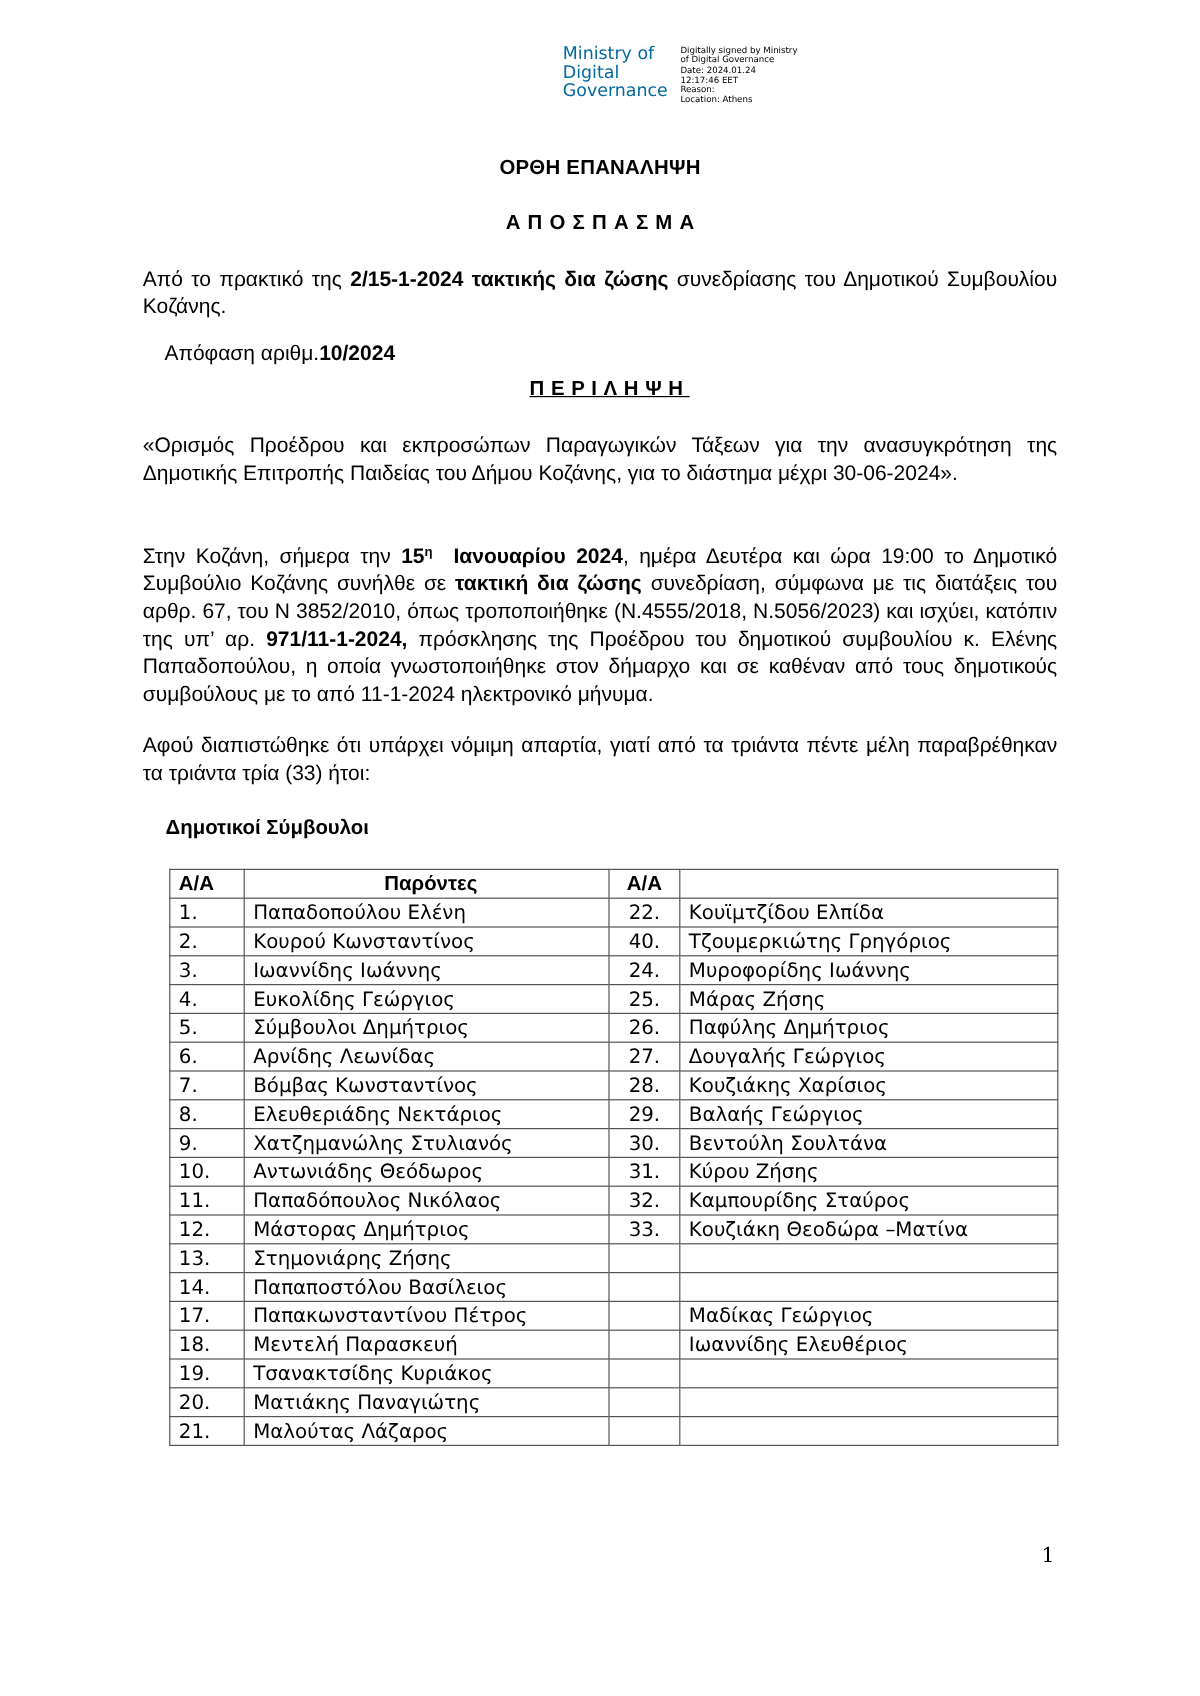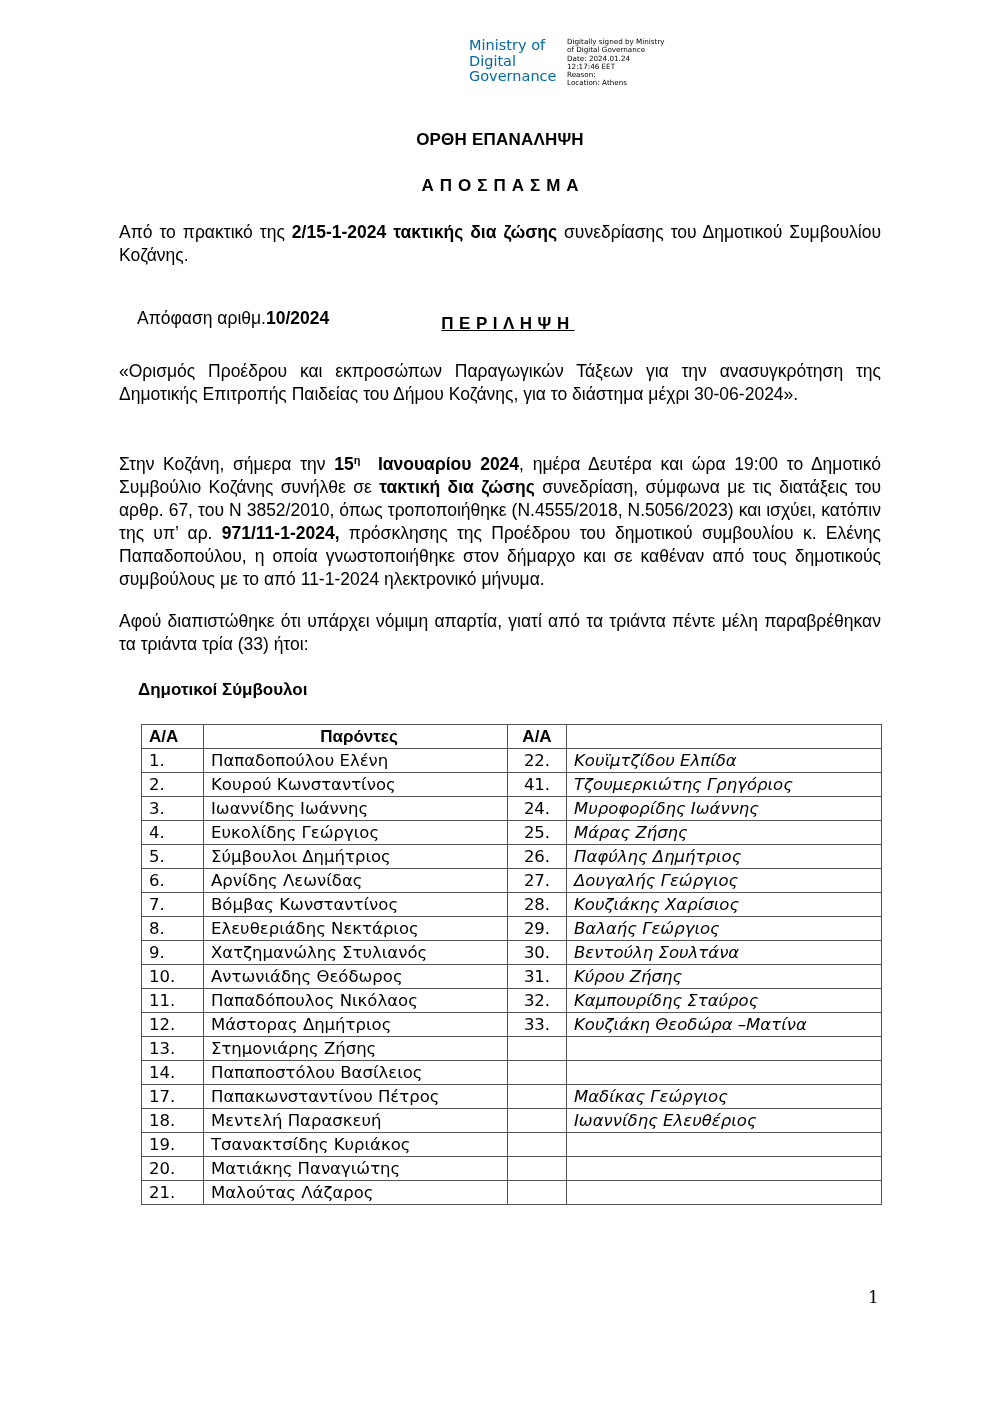--- a/index.html
+++ b/index.html
@@ -6,34 +6,34 @@
   body { width: 1000px; height: 1413px; position: relative; overflow: hidden;
          font-family: "Liberation Sans", sans-serif; color: #000; }
   .abs { position: absolute; }
   .sig-org { left: 469px; top: 38px; font-family: "DejaVu Sans", sans-serif; font-size: 14.5px; line-height: 15.5px; color: #0369a1; }
   .sig-meta { left: 567px; top: 38px; font-family: "DejaVu Sans", sans-serif; font-size: 7.2px; line-height: 8.3px; color: #000; }
   .center { left: 0; width: 1000px; text-align: center; }
   .title1 { top: 130px; font-weight: bold; font-size: 17px; letter-spacing: 0.2px; }
   .title2 { top: 176px; font-weight: bold; font-size: 17px; letter-spacing: 6px; padding-left: 6px; box-sizing: border-box; }
   .para { left: 119px; width: 762px; font-size: 17.5px; line-height: 23px; text-align: justify; }
   .p1 { top: 221px; }
-  .decision { left: 137px; top: 308px; font-size: 17.5px; }
+  .decision { left: 137px; top: 284px; font-size: 17.5px; }
   .summary-title { top: 314px; font-weight: bold; font-size: 17px; letter-spacing: 5.5px; text-decoration: underline; padding-left: 16px; box-sizing: border-box; }
   .p2 { top: 360px; }
   .p3 { top: 449px; }
   .p4 { top: 610px; }
   .justline { text-align-last: justify; }
   .section-title { left: 138px; top: 680px; font-weight: bold; font-size: 17px; }
   table.members { position: absolute; left: 141px; top: 724px; width: 741px;
     border-collapse: collapse; font-family: "DejaVu Sans", sans-serif; font-size: 16.5px; }
   table.members td { border: 1px solid #555; padding: 0 0 0 7px; height: 23px; line-height: 23px; vertical-align: top; white-space: nowrap; }
   table.members td.c1 { width: 54px; }
   table.members td.c2 { width: 296px; }
   table.members td.c3 { width: 58px; text-align: center; padding: 0; }
-  table.members td.c4 { width: auto; font-style: italic; }
+  table.members td.c4 { width: auto; }
   table.members tr.hdr td { font-family: "Liberation Sans", sans-serif; font-weight: bold; font-size: 17px; }
   table.members tr.hdr td.c1, table.members tr.hdr td.c3 { }
   table.members tr.hdr td.c2 { text-align: center; }
   table.members td.wrap { white-space: normal; line-height: 24px; }
   .absent-head { font-weight: bold; }
   .pagenum { left: 868px; top: 1287px; font-family: "DejaVu Serif", serif; font-size: 17px; }
   sup { font-size: 11px; vertical-align: 6px; }
 </style>
 </head>
 <body>
@@ -85,21 +85,21 @@
     </tr>
   <tr>
         <td class="c1">1.</td>
         <td class="c2">Παπαδοπούλου Ελένη</td>
         <td class="c3">22.</td>
         <td class="c4">Κουϊμτζίδου Ελπίδα</td>
       </tr>
       <tr>
         <td class="c1">2.</td>
         <td class="c2">Κουρού Κωνσταντίνος</td>
-        <td class="c3">41.</td>
+        <td class="c3">40.</td>
         <td class="c4">Τζουμερκιώτης Γρηγόριος</td>
       </tr>
       <tr>
         <td class="c1">3.</td>
         <td class="c2">Ιωαννίδης Ιωάννης</td>
         <td class="c3">24.</td>
         <td class="c4">Μυροφορίδης Ιωάννης</td>
       </tr>
       <tr>
         <td class="c1">4.</td>

